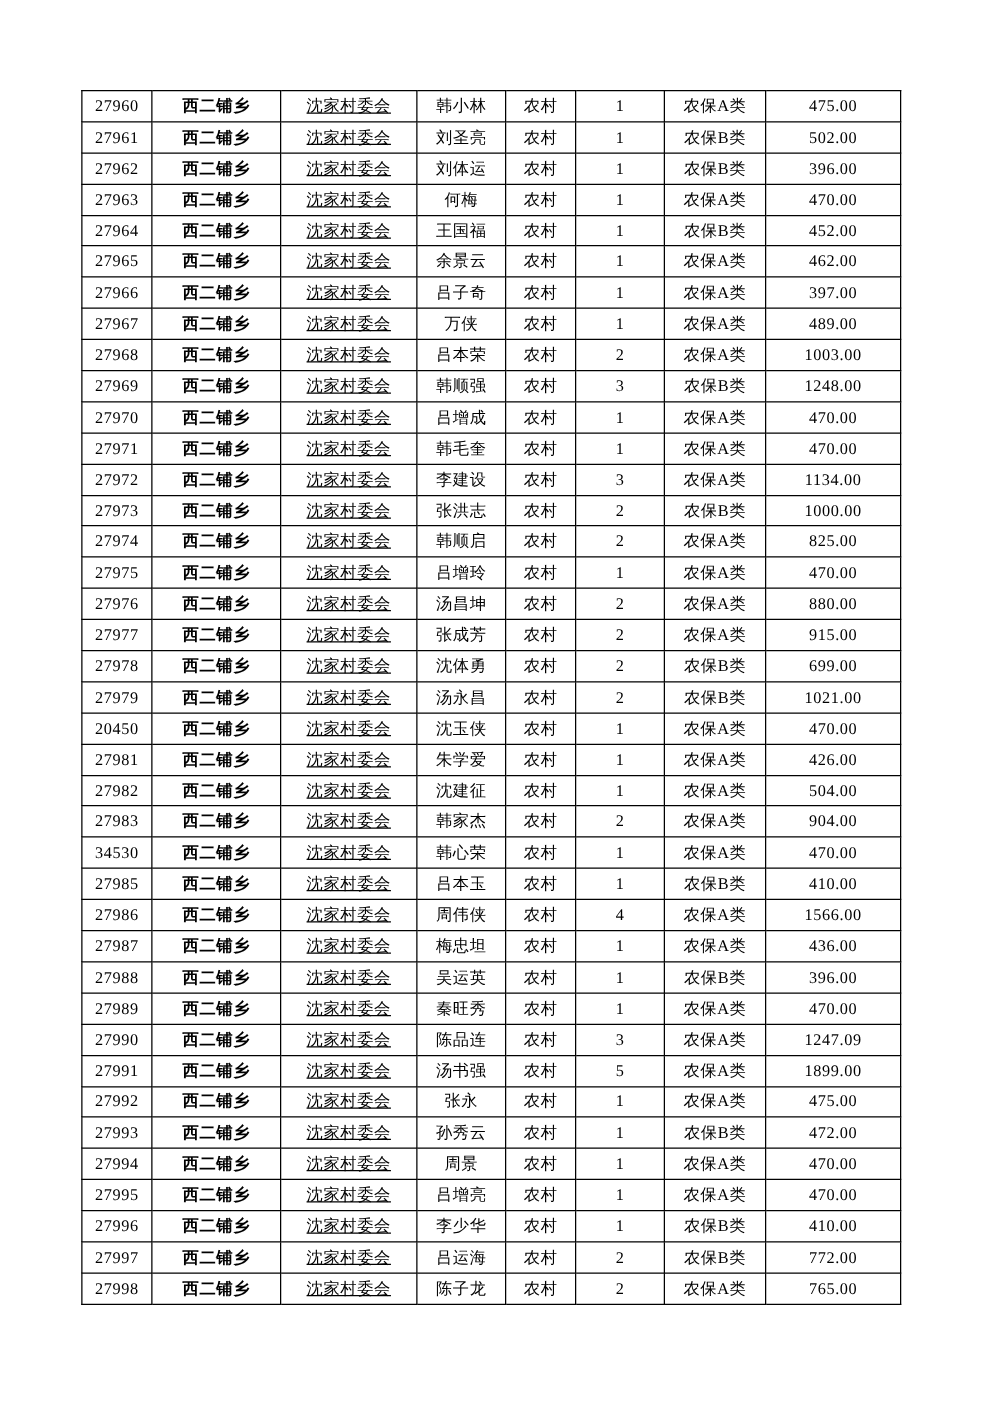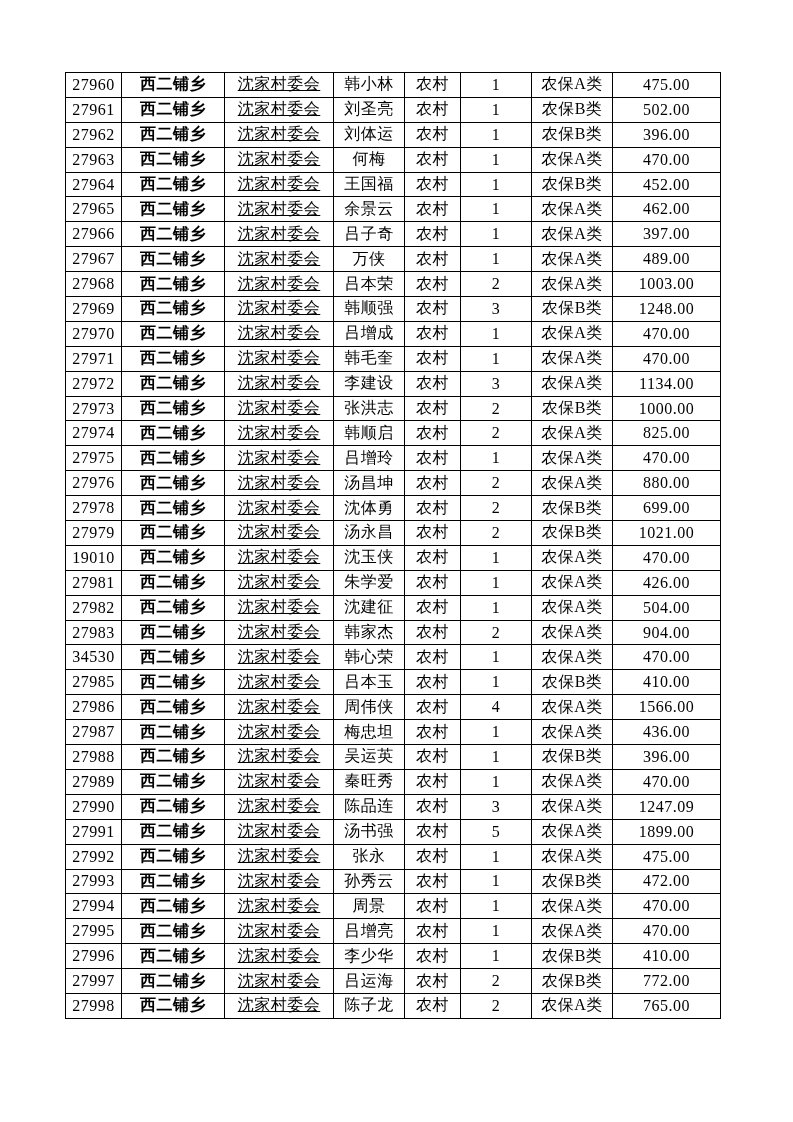--- a/index.html
+++ b/index.html
@@ -22,21 +22,21 @@
     height: 1122px;
     background: #ffffff;
   }
   table.data-table {
     position: absolute;
     left: 65px;
     top: 72px;
     width: 647px;
     border-collapse: collapse;
     table-layout: fixed;
-    font-size: 16px;
+    font-size: 13px;
   }
   table.data-table td {
     border: 1px solid #000000;
     height: 23.9px;
     padding: 0;
     text-align: center;
     vertical-align: middle;
     white-space: nowrap;
     overflow: hidden;
     letter-spacing: 0.5px;
@@ -221,41 +221,51 @@
           <td class="col0">27976</td>
           <td class="col1">西二铺乡</td>
           <td class="col2">沈家村委会</td>
           <td class="col3">汤昌坤</td>
           <td class="col4">农村</td>
           <td class="col5">2</td>
           <td class="col6">农保A类</td>
           <td class="col7">880.00</td>
         </tr>
         <tr>
+          <td class="col0">27977</td>
+          <td class="col1">西二铺乡</td>
+          <td class="col2">沈家村委会</td>
+          <td class="col3">张成芳</td>
+          <td class="col4">农村</td>
+          <td class="col5">2</td>
+          <td class="col6">农保A类</td>
+          <td class="col7">915.00</td>
+        </tr>
+        <tr>
           <td class="col0">27978</td>
           <td class="col1">西二铺乡</td>
           <td class="col2">沈家村委会</td>
           <td class="col3">沈体勇</td>
           <td class="col4">农村</td>
           <td class="col5">2</td>
           <td class="col6">农保B类</td>
           <td class="col7">699.00</td>
         </tr>
         <tr>
           <td class="col0">27979</td>
           <td class="col1">西二铺乡</td>
           <td class="col2">沈家村委会</td>
           <td class="col3">汤永昌</td>
           <td class="col4">农村</td>
           <td class="col5">2</td>
           <td class="col6">农保B类</td>
           <td class="col7">1021.00</td>
         </tr>
         <tr>
-          <td class="col0">19010</td>
+          <td class="col0">20450</td>
           <td class="col1">西二铺乡</td>
           <td class="col2">沈家村委会</td>
           <td class="col3">沈玉侠</td>
           <td class="col4">农村</td>
           <td class="col5">1</td>
           <td class="col6">农保A类</td>
           <td class="col7">470.00</td>
         </tr>
         <tr>
           <td class="col0">27981</td>

